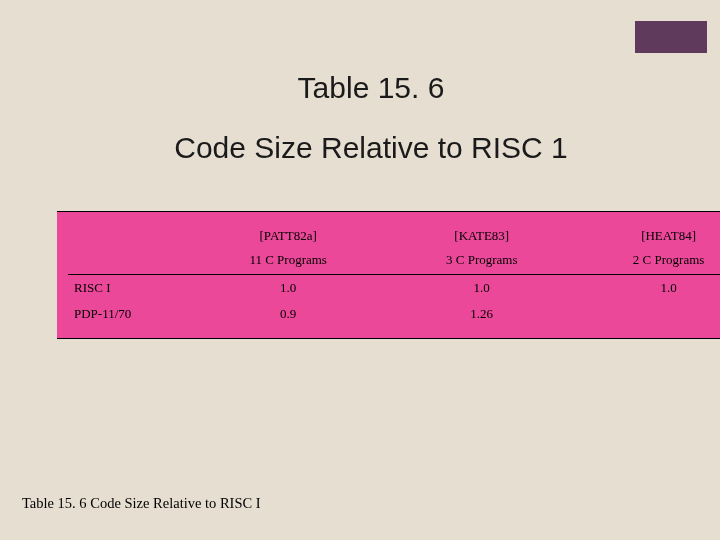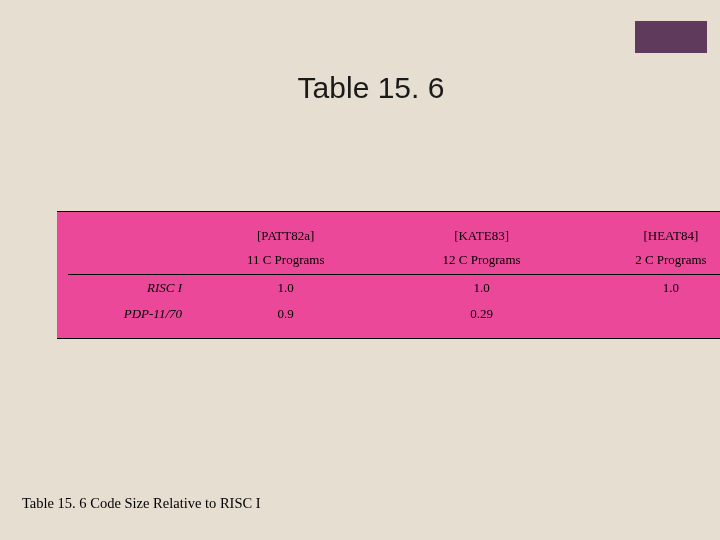--- a/index.html
+++ b/index.html
@@ -50,71 +50,71 @@
     line-height: 1.35;
   }
   thead td.rowlabel { text-align: left; }
   thead tr.hdr2 td { padding-bottom: 6px; }
   .hdr-sep td { border-bottom: 1px solid #000; padding: 0; height: 0; }
   tbody td {
     padding: 5px 6px;
     text-align: center;
   }
   tbody td.rowlabel {
-    text-align: right;
+    text-align: left;
     width: 120px;
-    font-style: italic;
   }
   .caption {
     position: absolute;
     bottom: 28px;
     left: 0;
     width: 100%;
     font-size: 14.5px;
     color: #000;
   }
 </style>
 </head>
 <body>
 
 <div class="corner-block"></div>
 
 <div class="title-area">
   <div class="l1">Table 15. 6</div>
+  <div class="l2">Code Size Relative to RISC 1</div>
 </div>
 
 <div class="table-wrap">
   <table>
     <thead>
       <tr class="hdr1">
         <td class="rowlabel"></td>
         <td>[PATT82a]</td>
         <td>[KATE83]</td>
         <td>[HEAT84]</td>
       </tr>
       <tr class="hdr2">
         <td class="rowlabel"></td>
         <td>11 C Programs</td>
-        <td>12 C Programs</td>
+        <td>3 C Programs</td>
         <td>2 C Programs</td>
       </tr>
       <tr class="hdr-sep">
           <td colspan="4"></td>
         </tr>
     </thead>
     <tbody>
       <tr>
         <td class="rowlabel">RISC I</td>
         <td>1.0</td>
         <td>1.0</td>
         <td>1.0</td>
       </tr>
       <tr>
         <td class="rowlabel">PDP-11/70</td>
         <td>0.9</td>
-        <td>0.29</td>
+        <td>1.26</td>
         <td></td>
       </tr>
     </tbody>
   </table>
 </div>
 
 <div class="caption">Table 15. 6  Code Size Relative to RISC I</div>
 
 </body></html>

